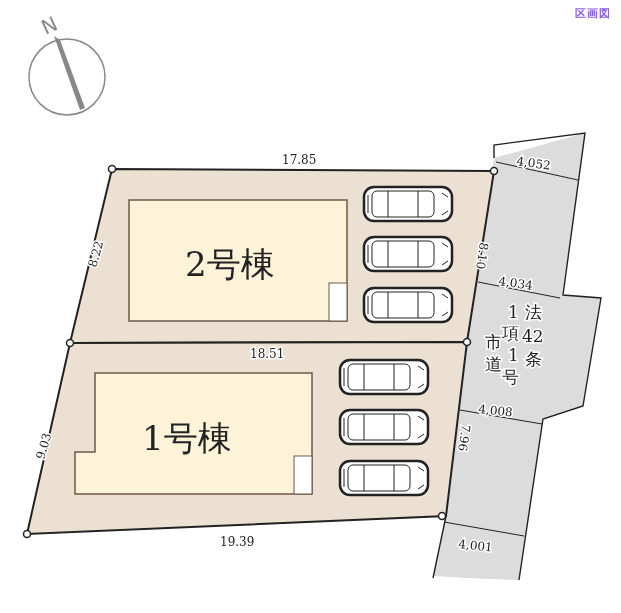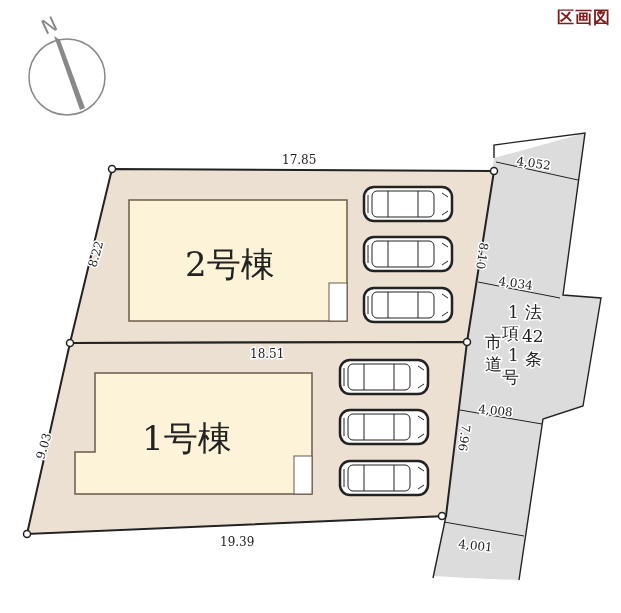--- a/index.html
+++ b/index.html
@@ -1,20 +1,20 @@
 <!DOCTYPE html>
 <html><head>
   <meta charset="utf-8">
   <style>
     html, body { margin:0; padding:0; background:#ffffff; }
     body { width:621px; height:613px; position:relative; overflow:hidden;
            font-family:"DejaVu Serif", serif; }
     svg { position:absolute; left:0; top:0; }
     .title { position:absolute; right:10px; top:6px; font-family:"DejaVu Sans", sans-serif;
-             font-weight:bold; font-size:17px; color:#7f1d1d; letter-spacing:1px; }
+             font-weight:bold; font-size:11px; color:#8b5cf6; letter-spacing:1px; }
     .dim { font-family:"DejaVu Serif", serif; font-size:12px; fill:#222;
            paint-order:stroke; stroke:#fff; stroke-width:3px; }
     .bldg-label { font-family:"DejaVu Serif", serif; font-size:34px; fill:#222; }
     .road-text { font-family:"DejaVu Serif", serif; font-size:17px; fill:#222;
                  paint-order:stroke; stroke:#fff; stroke-width:3px; }
   </style>
 </head>
 <body>
 
 <div class="title">区画図</div>

